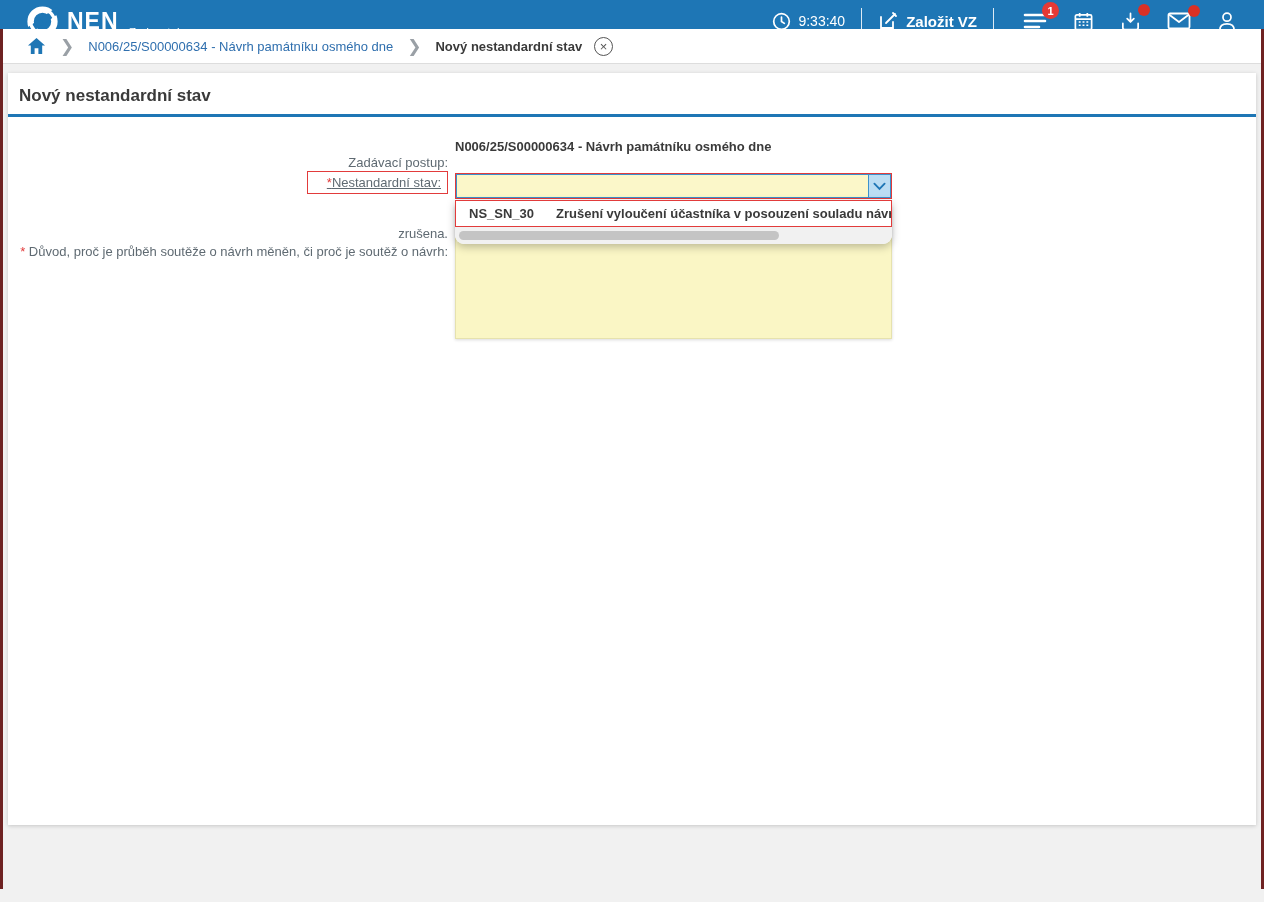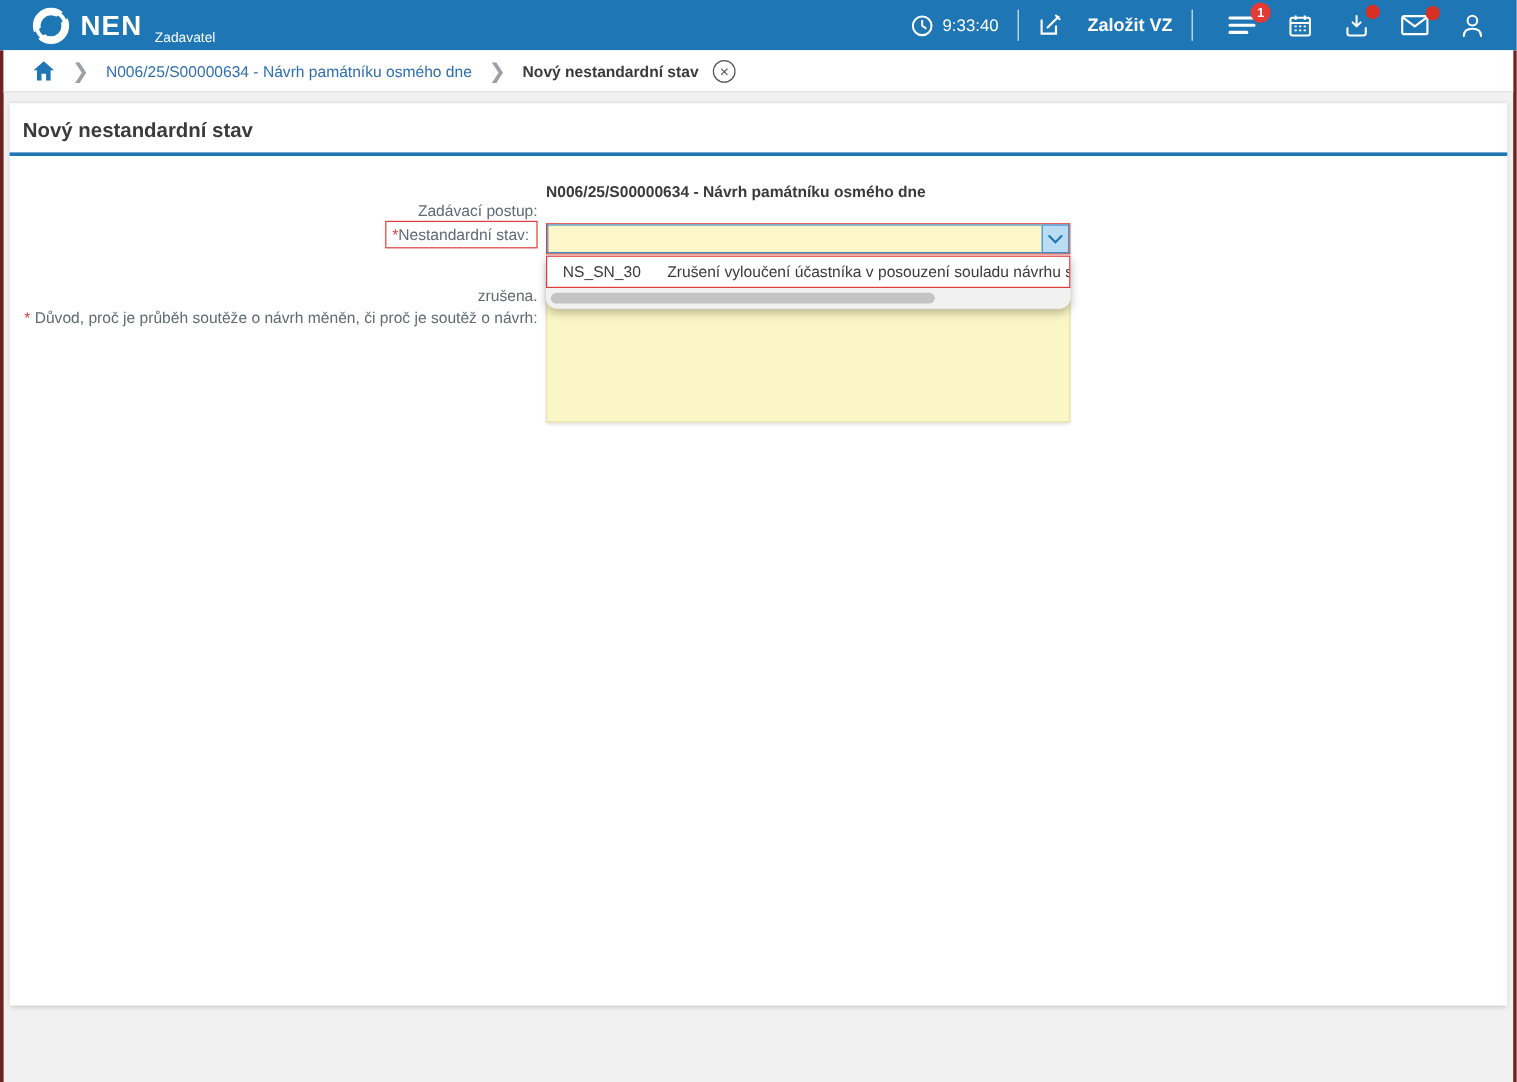--- a/index.html
+++ b/index.html
@@ -1,32 +1,32 @@
 <!DOCTYPE html>
 <html><head>
 <meta charset="utf-8">
 <style>
   * { margin:0; padding:0; box-sizing:border-box; }
   html,body { width:1264px; height:902px; overflow:hidden;
               font-family:"Liberation Sans", sans-serif; background:#f1f1f1; }
 
   
-  .header { position:relative; height:42px; background:#1e76b5; color:#fff; }
+  .header { position:relative; height:29px; background:#1e76b5; color:#fff; }
   .logo-group { position:absolute; left:26px; top:4px; display:flex; align-items:flex-start; }
   .logo-swirl { width:33px; height:33px; margin-top:1px; }
   .brand-wrap { margin-left:8px; position:relative; }
   .brand { font-size:23px; font-weight:bold; letter-spacing:1px; line-height:34px; }
   .brand-sub { position:absolute; left:62px; top:22px; font-size:11.5px; font-weight:normal;text-align:right; }
   .env-title { position:absolute; left:500px; top:0; transform:translateX(-50%);
                line-height:42px; font-size:17px; font-weight:bold; letter-spacing:1.5px; }
   .header-right { position:absolute; right:14px; top:0; height:42px; display:flex; align-items:center; }
   .hdr-item { display:flex; align-items:center; position:relative; }
   .hdr-time { font-size:14px; margin-left:7px; }
   .hdr-sep { width:1px; height:26px; background:rgba(255,255,255,.85); margin:0 16px; }
-  .hdr-action { font-size:15px; font-weight:bold; margin-left:21px; cursor:pointer; }
+  .hdr-action { font-size:15px; font-weight:bold; margin-left:8px; cursor:pointer; }
   .icon-btn { position:relative; margin:0 13px; cursor:pointer; display:flex; align-items:center; }
   .badge { position:absolute; top:-9px; right:-12px; min-width:17px; height:17px; border-radius:9px;
            background:#e53935; color:#fff; font-size:11px; font-weight:bold;
            display:flex; align-items:center; justify-content:center; padding:0 3px; }
   .dot { position:absolute; top:-7px; right:-9px; width:12px; height:12px; border-radius:50%; background:#d93025; }
 
   
   .frame { position:relative; height:860px; border-left:3px solid #6e2222; border-right:3px solid #6e2222;
            background:#f1f1f1; }
 
@@ -46,32 +46,32 @@
   .page-title { padding:13px 0 8px 11px; font-size:17px; font-weight:bold; color:#3a3a3a; }
   .title-rule { height:3px; background:#1e76b5; width:100%; }
 
   .form-zone { position:relative; width:100%; height:420px; font-size:13px; }
   .lbl-col { position:absolute; width:440px; left:0; text-align:right; color:#5f6a72;margin-top:16px; }
 
   .row-proc-label { top:22px; }
   .row-proc-value { position:absolute; left:447px; top:22px; color:#3a3a3a; font-weight:bold; }
 
   .row-state-labelwrap { position:absolute; left:0; width:440px; top:54px; display:flex; justify-content:flex-end; }
-  .state-label-box { border:1px solid #e23b3b; padding:3px 6px 3px 5px; color:#5f6a72; background:#fff; }
+  .state-label-box { border:1px solid #e23b3b; padding:3px 6px 3px 19px; color:#5f6a72; background:#fff;text-decoration:underline; }
   .req { color:#e23b3b; }
 
   .combo { position:absolute; left:447px; top:56px; width:437px; height:26px;
            border:1px solid #e23b3b; display:flex; background:#fbf7c9; }
   .combo-input { flex:1; height:100%; border:1px solid #3c92cd; border-right:none; background:#fbf7c9;
                  outline:none; padding:0 6px; font-family:inherit; font-size:13px; }
   .combo-btn { width:23px; height:100%; background:#bbddf3; border:1px solid #3c92cd;
                display:flex; align-items:center; justify-content:center; cursor:pointer; }
 
   .dropdown { position:absolute; left:447px; top:83px; width:437px; z-index:5;
-              background:#fff; border-radius:0 0 9px 9px; box-shadow:0 3px 8px rgba(0,0,0,.25); }
+              background:#fff; border-radius:0 0 9px 9px; box-shadow:0 3px 8px rgba(0,0,0,.25);font-weight:bold; }
   .dd-list { border:1px solid #e23b3b; background:#fff; }
   .dd-item { height:25px; display:flex; align-items:center; white-space:nowrap; overflow:hidden;
              padding-left:13px; color:#3a3a3a; cursor:pointer; }
   .dd-code { margin-right:22px; }
   .dd-scrollstrip { height:17px; background:#f1f1f1; border-radius:0 0 9px 9px;
                     display:flex; align-items:center; padding:0 4px; }
   .dd-thumb { width:320px; height:9px; border-radius:5px; background:#c4c4c4; cursor:pointer; }
 
   .row-reason-label { top:92px; line-height:18px; }
   .reason-textarea { position:absolute; left:447px; top:89px; width:437px; height:133px; z-index:1;

